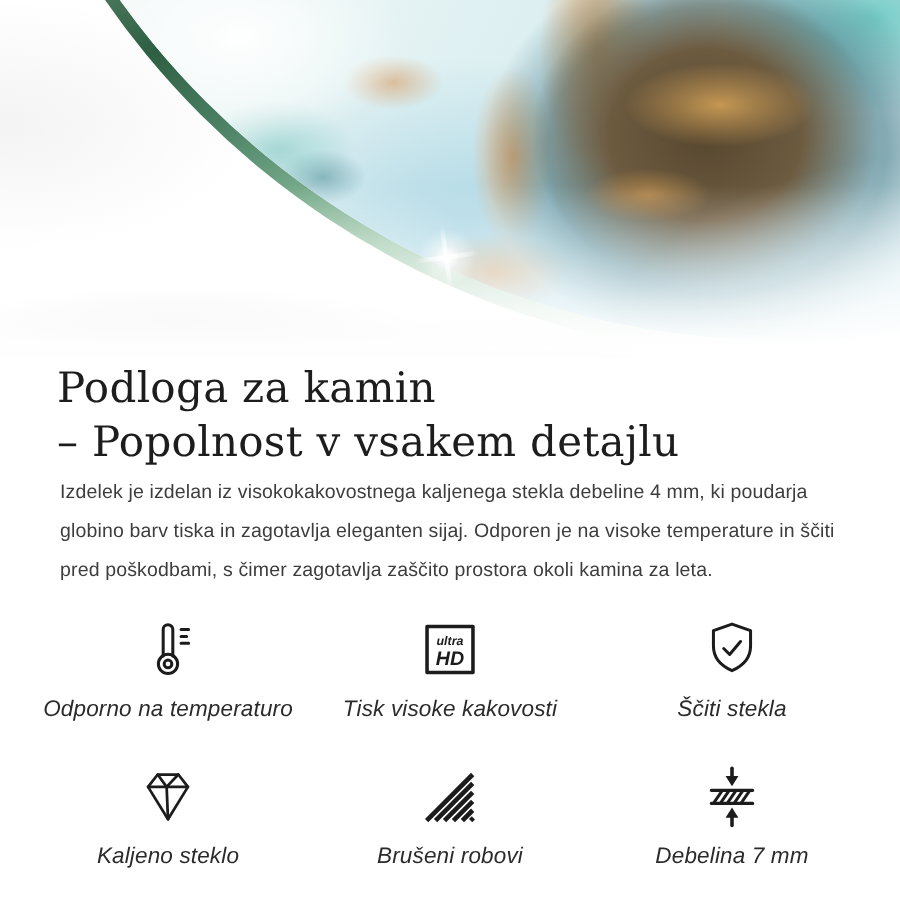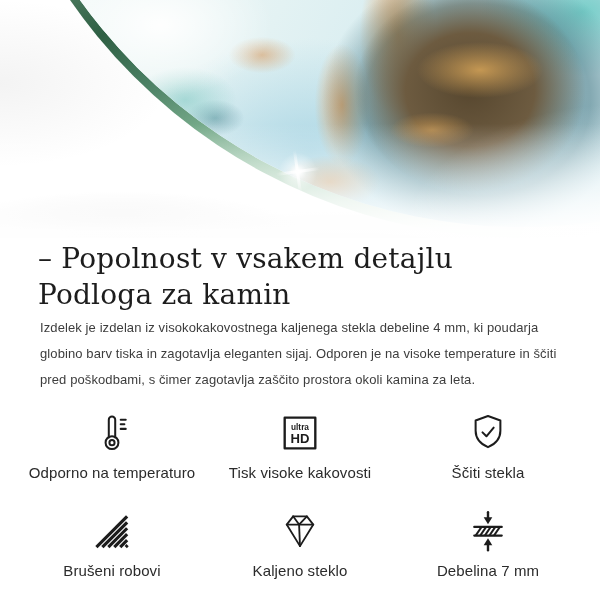--- a/index.html
+++ b/index.html
@@ -70,21 +70,21 @@
   .title { margin:3px 38px 0; font-family:"DejaVu Serif","Liberation Serif",serif;
     font-weight:400; font-size:28px; line-height:36px; color:#1d1d1d; letter-spacing:0.2px; }
   .title span { display:block; }
 
   .description { margin:2px 40px 0; width:532px; font-size:13px; line-height:26px;
     color:#3d3d3d; letter-spacing:0.1px; }
 
   
   .features { margin:16px 18px 0; display:grid; grid-template-columns:repeat(3,1fr);
     row-gap:26px; }
-  .feature { display:flex; flex-direction:column; align-items:center; }
+  .feature { display:flex; flex-direction:column; align-items:center;font-style:italic; }
   .icon-box { height:48px; display:flex; align-items:center; justify-content:center; }
   .feature-label { margin-top:7px; font-size:15px; color:#2b2b2b; letter-spacing:0.1px; }
 
   .icon-box svg { display:block; }
   .icon-stroke { fill:none; stroke:#1c1c1c; stroke-width:2.2;
     stroke-linecap:round; stroke-linejoin:round; }
   .icon-fill { fill:#1c1c1c; stroke:none; }
   .svg-text { font-family:"Liberation Sans",sans-serif; fill:#1c1c1c; }
 </style>
 </head>
@@ -94,22 +94,22 @@
 
   <div class="hero">
     <div class="hero-shadow"></div>
     <div class="glass-edge"></div>
     <div class="glass-art"></div>
     <div class="sparkle"></div>
     <div class="hero-fade"></div>
   </div>
 
   <h1 class="title">
+    <span>Podloga za kamin</span>
     <span>– Popolnost v vsakem detajlu</span>
-    <span>Podloga za kamin</span>
   </h1>
 
   <p class="description">Izdelek je izdelan iz visokokakovostnega kaljenega stekla debeline 4 mm, ki poudarja globino barv tiska in zagotavlja eleganten sijaj. Odporen je na visoke temperature in ščiti pred poškodbami, s čimer zagotavlja zaščito prostora okoli kamina za leta.</p>
 
   <div class="features">
 
     <div class="feature">
       <div class="icon-box">
         <svg width="44" height="44" viewBox="0 0 48 48">
           <path class="icon-stroke" d="M20.5 28.8 V9.5 a3.5 3.5 0 0 1 7 0 V28.8"></path>
@@ -138,43 +138,43 @@
           <path class="icon-stroke" d="M24 5.5 L37.5 10.3 V21.5 C37.5 30.3 31.6 36.1 24 39.4 C16.4 36.1 10.5 30.3 10.5 21.5 V10.3 Z"></path>
           <path class="icon-stroke" d="M18 23.3 l4.3 4.3 L30.2 18.2"></path>
         </svg>
       </div>
       <div class="feature-label">Ščiti stekla</div>
     </div>
 
     <div class="feature">
       <div class="icon-box">
         <svg width="44" height="44" viewBox="0 0 48 48">
+          <path class="icon-stroke" style="stroke-width:2" d="M9.5 17 L16.5 8 H31.5 L38.5 17 L24 40.5 Z"></path>
+          <path class="icon-stroke" style="stroke-width:2" d="M9.5 17 H38.5"></path>
+          <path class="icon-stroke" style="stroke-width:2" d="M16.5 8 L23 17 L31.5 8"></path>
+          <path class="icon-stroke" style="stroke-width:2" d="M23 17 L24 40.5"></path>
+        </svg>
+      </div>
+      <div class="feature-label">Kaljeno steklo</div>
+    </div>
+
+    <div class="feature">
+      <div class="icon-box">
+        <svg width="44" height="44" viewBox="0 0 48 48">
           <g stroke="#1c1c1c" stroke-width="3.4" fill="none">
             <path d="M7 41.5 L40.5 8"></path>
             <path d="M13.5 41.5 L40.5 14.5"></path>
             <path d="M20 41.5 L40.5 21"></path>
             <path d="M26.5 41.5 L40.5 27.5"></path>
             <path d="M33 41.5 L40.5 34"></path>
             <path d="M39 41.5 L41 39.5"></path>
           </g>
         </svg>
       </div>
       <div class="feature-label">Brušeni robovi</div>
-    </div>
-
-    <div class="feature">
-      <div class="icon-box">
-        <svg width="44" height="44" viewBox="0 0 48 48">
-          <path class="icon-stroke" style="stroke-width:2" d="M9.5 17 L16.5 8 H31.5 L38.5 17 L24 40.5 Z"></path>
-          <path class="icon-stroke" style="stroke-width:2" d="M9.5 17 H38.5"></path>
-          <path class="icon-stroke" style="stroke-width:2" d="M16.5 8 L23 17 L31.5 8"></path>
-          <path class="icon-stroke" style="stroke-width:2" d="M23 17 L24 40.5"></path>
-        </svg>
-      </div>
-      <div class="feature-label">Kaljeno steklo</div>
     </div>
 
     <div class="feature">
       <div class="icon-box">
         <svg width="44" height="44" viewBox="0 0 48 48">
           <path class="icon-stroke" style="stroke-width:2.6" d="M24 3.5 V9.5"></path>
           <polygon class="icon-fill" points="19.3,9 28.7,9 24,16.5"></polygon>
           <path class="icon-stroke" style="stroke-width:2.4" d="M9 19.5 H39 M9 29 H39"></path>
           <g stroke="#1c1c1c" stroke-width="2.1" fill="none">
             <path d="M10.5 29 L17 19.5"></path>

